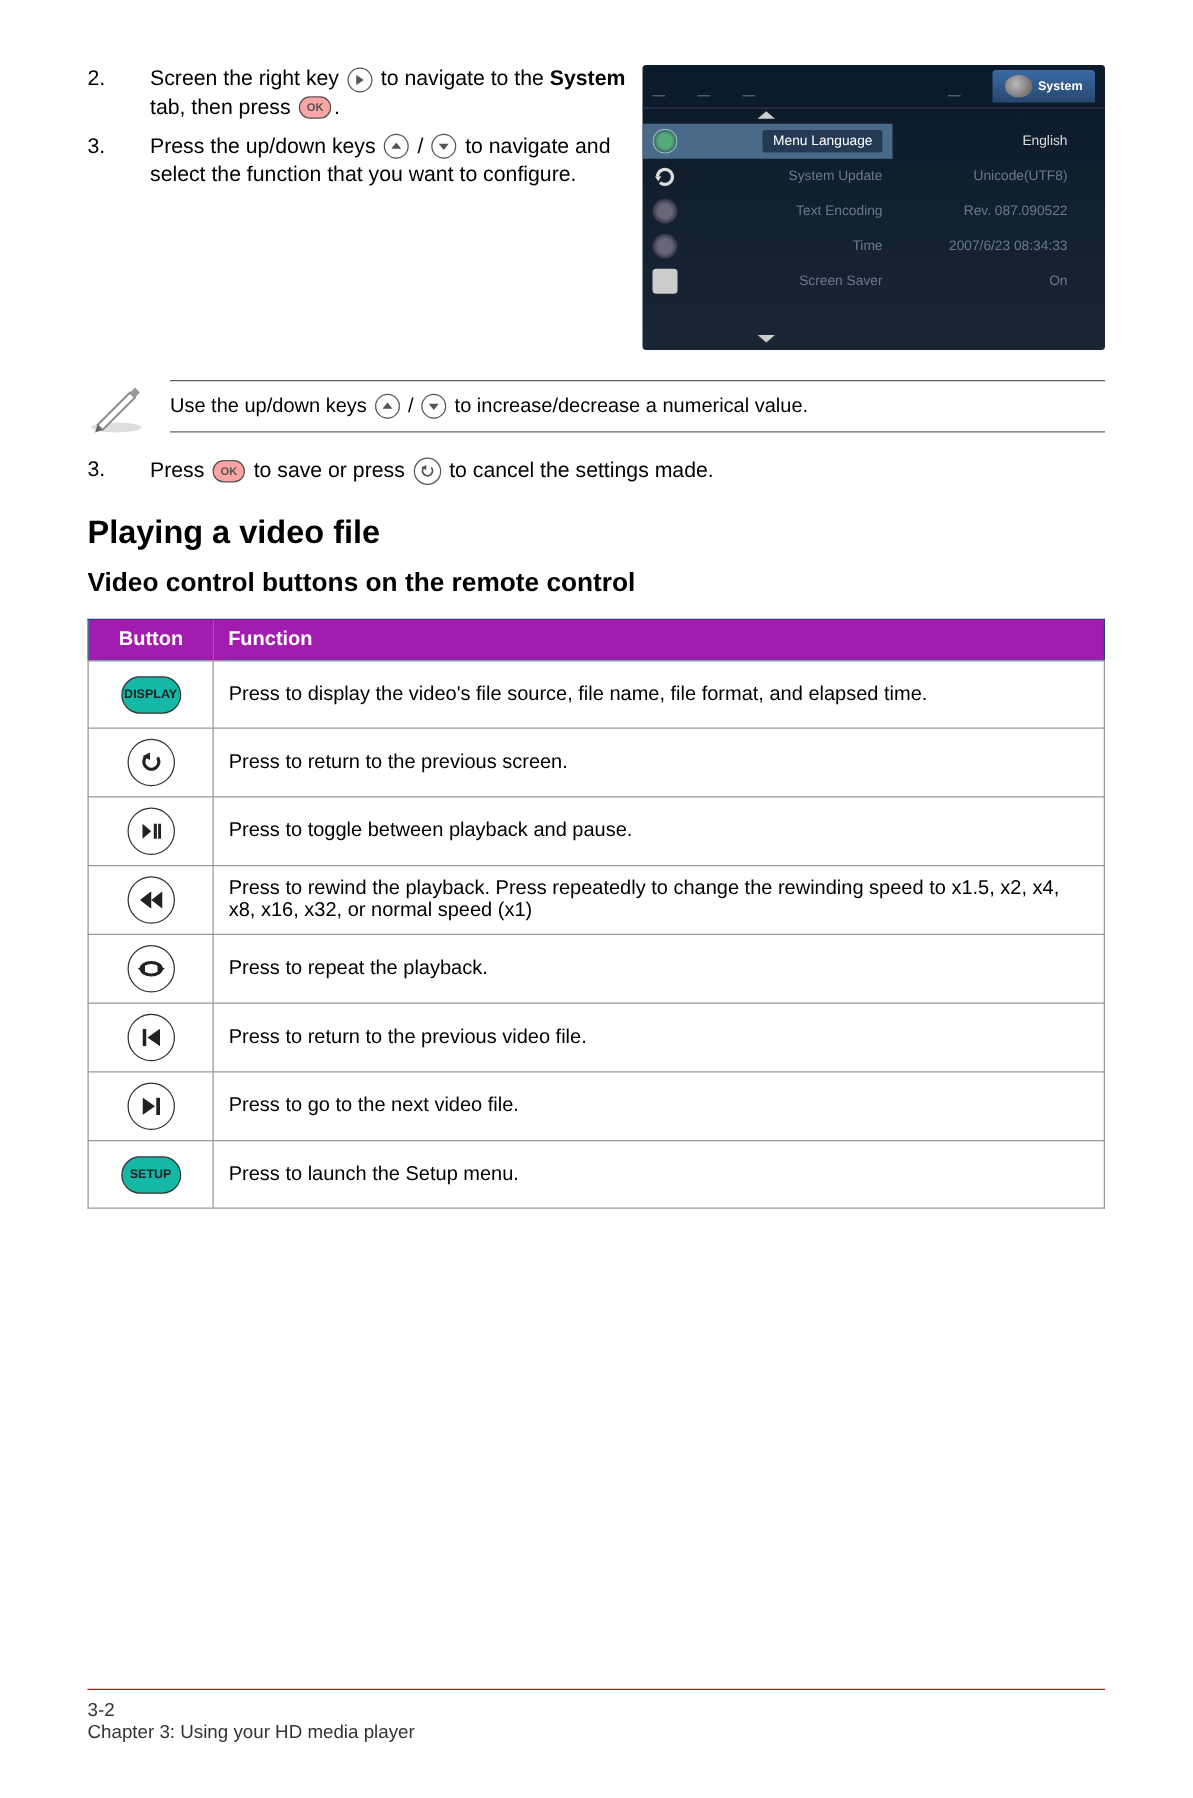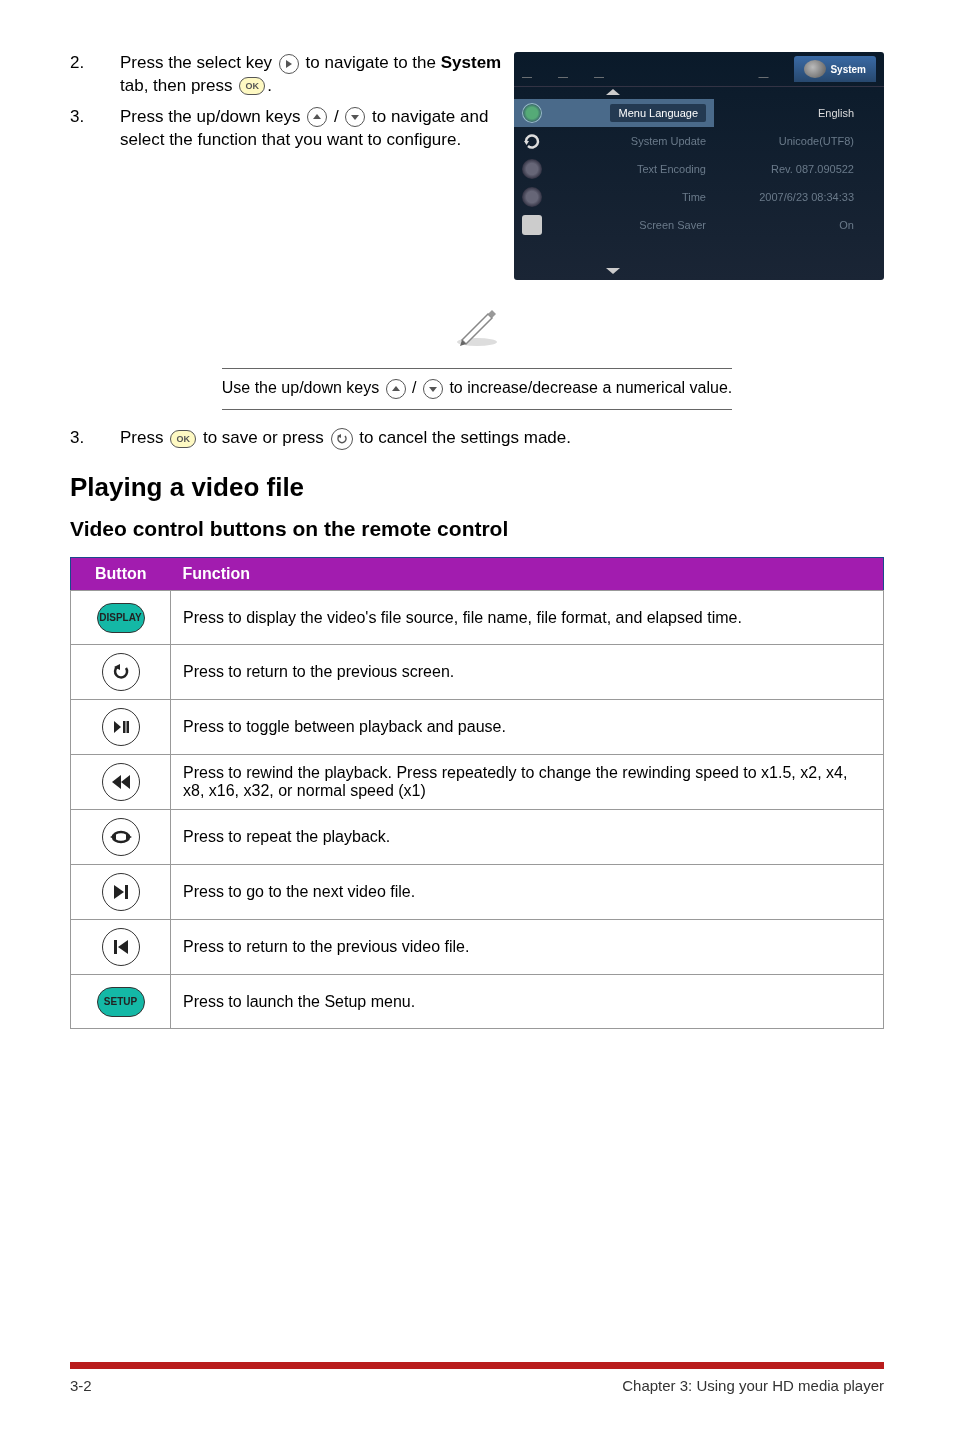--- a/index.html
+++ b/index.html
@@ -55,21 +55,21 @@
   .btn-oval {
     display: inline-flex;
     width: 26px; height: 18px;
     border: 1.5px solid #555;
     border-radius: 10px;
     align-items: center;
     justify-content: center;
     font-size: 9px;
     color: #555;
     vertical-align: middle;
-    background: #fef9c3;
+    background: #fca5a5;
     font-weight: bold;
   }
   .screenshot {
     width: 370px;
     height: 228px;
     background: linear-gradient(#0a1a2a, #1a2535);
     border-radius: 3px;
     position: relative;
     overflow: hidden;
     font-size: 11px;
@@ -178,21 +178,20 @@
     border-left: 7px solid transparent;
     border-right: 7px solid transparent;
     border-top: 6px solid #ccc;
   }
 
   .note-row {
     display: flex;
     align-items: center;
     gap: 20px;
     margin: 22px 0 18px 0;
-    flex-direction: column;
   }
   .pencil-icon {
     width: 46px; height: 46px;
     flex-shrink: 0;
   }
   .note-body {
     flex: 1;
     border-top: 1px solid #666;
     border-bottom: 1px solid #666;
     padding: 10px 0;
@@ -264,40 +263,41 @@
     font-size: 10px;
     font-weight: bold;
     background: #14b8a6;
     color: #222;
   }
   .footer {
     position: absolute;
     bottom: 44px;
     left: 70px;
     right: 70px;
-    border-top: 7px solid #b91c1c;
+    border-top: 1px solid #b91c1c;
     padding-top: 8px;
     display: flex;
     justify-content: space-between;
     font-size: 15px;
     color: #333;
+    flex-direction: column;
   }
 </style>
 </head>
 <body>
 
 <div class="page">
 
   <div class="top-section">
     <div class="left-col">
       <ol class="steps">
         <li>
           <span class="num">2.</span>
           <span class="body">
-            <span>Press the select key </span><span class="btn-circle inline-icon">
+            <span>Screen the right key </span><span class="btn-circle inline-icon">
                 <svg width="8" height="8" viewBox="0 0 8 8">
                   <polygon points="1,0 7,4 1,8" fill="#555"></polygon>
                 </svg>
               </span><span> to navigate to the </span><b>System</b><span> tab, then press </span><span class="btn-oval inline-icon">OK</span>.
           </span>
         </li>
         <li>
           <span class="num">3.</span>
           <span class="body">
             <span>Press the up/down keys </span><span class="btn-circle inline-icon">
@@ -451,34 +451,34 @@
                 <path d="M19 8 A8 5 0 0 1 3 8" stroke="#222" stroke-width="2.5" fill="none"></path>
                 <polygon points="16,5 22,8 16,11" fill="#222"></polygon>
                 <polygon points="6,5 0,8 6,11" fill="#222"></polygon>
               </svg>
             </span></td>
         <td>Press to repeat the playback.</td>
       </tr>
       <tr>
         <td><span class="tbl-btn">
               <svg width="14" height="14" viewBox="0 0 14 14">
+                <rect x="0" y="0" width="3" height="14" fill="#222"></rect>
+                <polygon points="14,0 4,7 14,14" fill="#222"></polygon>
+              </svg>
+            </span></td>
+        <td>Press to return to the previous video file.</td>
+      </tr>
+      <tr>
+        <td><span class="tbl-btn">
+              <svg width="14" height="14" viewBox="0 0 14 14">
                 <polygon points="0,0 10,7 0,14" fill="#222"></polygon>
                 <rect x="11" y="0" width="3" height="14" fill="#222"></rect>
               </svg>
             </span></td>
         <td>Press to go to the next video file.</td>
-      </tr>
-      <tr>
-        <td><span class="tbl-btn">
-              <svg width="14" height="14" viewBox="0 0 14 14">
-                <rect x="0" y="0" width="3" height="14" fill="#222"></rect>
-                <polygon points="14,0 4,7 14,14" fill="#222"></polygon>
-              </svg>
-            </span></td>
-        <td>Press to return to the previous video file.</td>
       </tr>
       <tr>
         <td><span class="tbl-btn-oval">SETUP</span></td>
         <td>Press to launch the Setup menu.</td>
       </tr>
     </tbody>
   </table>
 
 </div>
 

